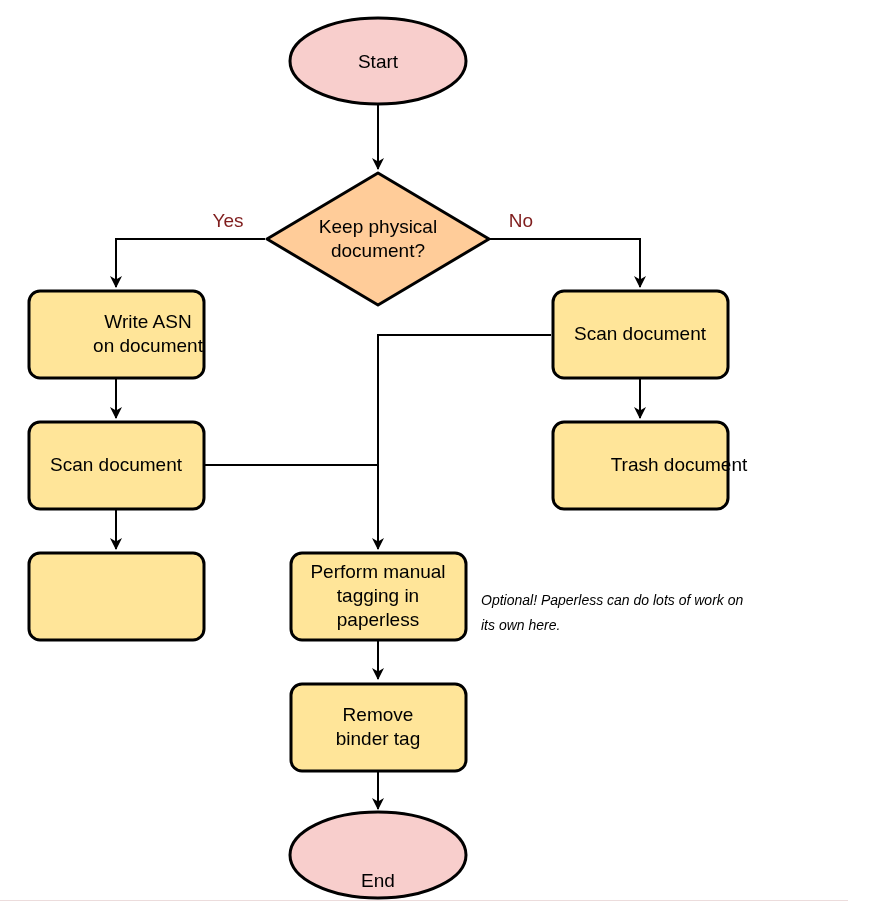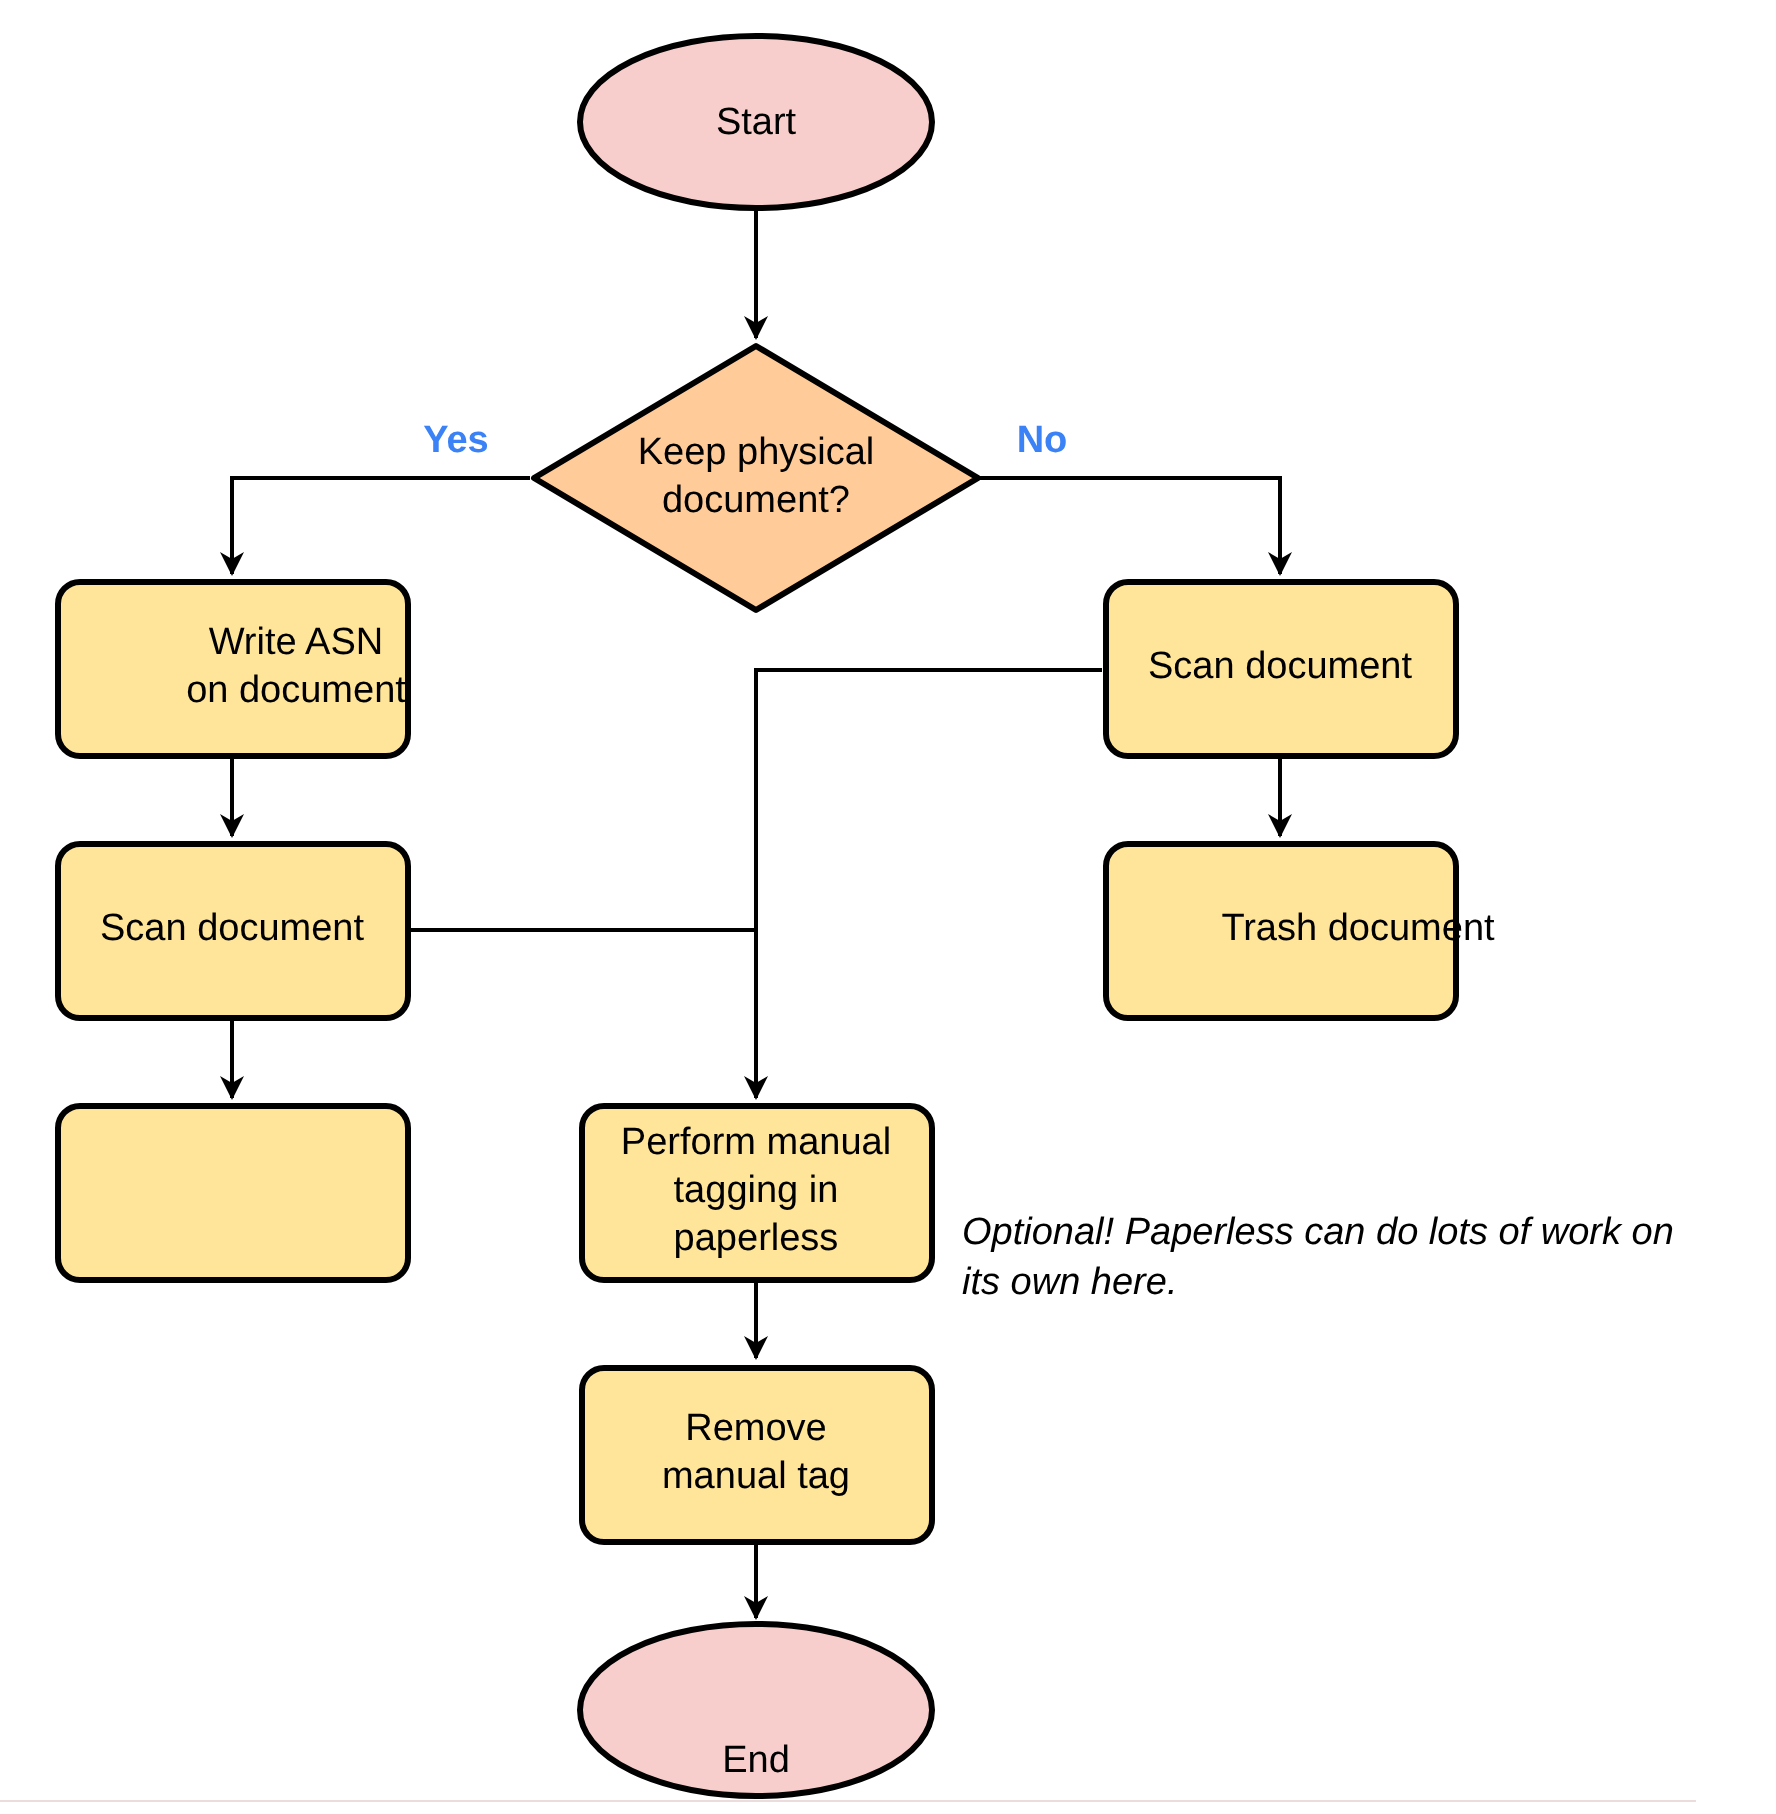--- a/index.html
+++ b/index.html
@@ -21,36 +21,34 @@
     white-space: pre-line;
     font-size: 19px;
     line-height: 24px;
     color: #000;
     pointer-events: none;
   }
   .edge-label {
     position: absolute;
     font-size: 19px;
     line-height: 22px;
-    color: #3b82f6;
+    color: #7f1d1d;
     text-align: center;
     width: 44px;
-    font-weight: bold;
   }
   .annotation {
     position: absolute;
     left: 481px;
     top: 588px;
     width: 402px;
-    font-size: 19px;
+    font-size: 14px;
     line-height: 25px;
     font-style: italic;
     white-space: pre-line;
     color: #000;
-    margin-top: 16px;
   }
   .bottom-divider {
     position: absolute;
     left: 0;
     top: 900px;
     width: 888px;
     height: 1px;
     background: #ecdcdc;
   }
 </style>
@@ -94,21 +92,21 @@
 document?</div>
   <div class="label" style="left:28px; top:290px; width:176px; height:88px;margin-left:32px;">Write ASN
 on document</div>
   <div class="label" style="left:28px; top:421px; width:176px; height:88px;">Scan document</div>
   <div class="label" style="left:552px; top:290px; width:176px; height:88px;">Scan document</div>
   <div class="label" style="left:552px; top:421px; width:176px; height:88px;padding-left:39px;">Trash document</div>
   <div class="label" style="left:290px; top:552px; width:176px; height:88px;">Perform manual
 tagging in
 paperless</div>
   <div class="label" style="left:290px; top:683px; width:176px; height:88px;">Remove
-manual tag</div>
+binder tag</div>
   <div class="label" style="left:290px; top:839px; width:176px; height:84px;">End</div>
 
   <div class="edge-label" style="left:206px; top:210px;">Yes</div>
   <div class="edge-label" style="left:499px; top:210px;">No</div>
 
   <div class="annotation">Optional! Paperless can do lots of work on
 its own here.</div>
 
   <div class="bottom-divider"></div>
 

